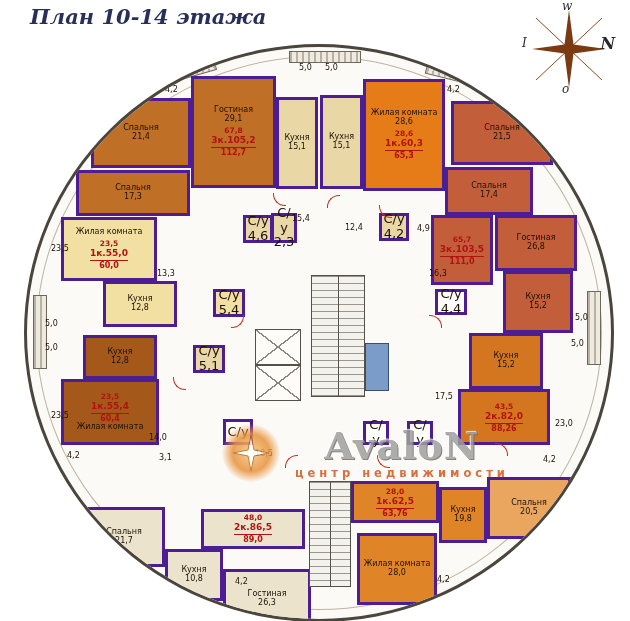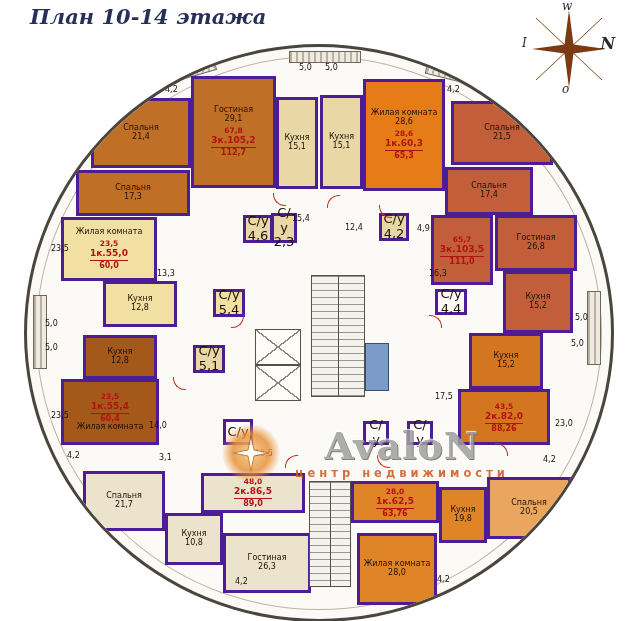--- a/index.html
+++ b/index.html
@@ -13,21 +13,21 @@
   #plan::after{content:"";position:absolute;inset:9px;border-radius:50%;
         border:1px solid #beb4a0;pointer-events:none;}
   .room{position:absolute;display:flex;flex-direction:column;align-items:center;justify-content:center;
         text-align:center;border:3px solid #4c1d95;color:#1d1206;line-height:1.12;font-size:8px;
         box-sizing:border-box;padding:1px;z-index:2;}
   .room .ra{font-size:8px;}
   .su{font-size:13px;margin-left:8px;}
   .bgA{background:var(--apt_3k_left);} .bgB{background:var(--apt_1k_top);}
   .bgC{background:var(--apt_3k_right);} .bgD{background:var(--apt_2k_right);}
   .bgDL{background:var(--apt_2k_right_light);} .bgE{background:var(--apt_1k_bottom);}
-  .bgF{background:var(--apt_2k_left);} .bgG{background:var(--apt_1k_left_upper);}
+  .bgF{background:var(--apt_2k_left);margin-top:36px;} .bgG{background:var(--apt_1k_left_upper);}
   .bgH{background:var(--apt_1k_left_lower);} .bgK{background:var(--kitchen_strip);}
   .bgW{background:#fdfcf8;}
   .aptlbl{display:flex;flex-direction:column;align-items:center;line-height:1.2;margin-top:2px;}
   .aptlbl .l1{color:var(--label_red);font-size:7.5px;font-weight:700;}
   .aptlbl .l2{color:var(--label_red);font-size:9px;font-weight:700;
               border-bottom:1px solid var(--label_red);padding-bottom:1px;}
   .aptlbl .l3{color:var(--label_red);font-size:8px;font-weight:700;}
   .num{position:absolute;font-size:8px;color:#1d1206;z-index:4;}
   .stairs{position:absolute;border:1px solid #55504a;z-index:2;
         background:repeating-linear-gradient(to bottom,#9a968e 0 1px,#f4f2ec 1px 7px);}
@@ -268,21 +268,21 @@
     <div class="door" style="left:146px;top:330px;"></div>
     <div class="door" style="left:402px;top:268px;transform:rotate(180deg);"></div>
     <div class="door" style="left:350px;top:408px;"></div>
     <div class="door" style="left:258px;top:408px;transform:rotate(90deg);"></div>
     <div class="door" style="left:468px;top:396px;transform:rotate(180deg);"></div>
 
     <span class="num" style="left:265px;top:167px;">15,4</span>
     <span class="num" style="left:318px;top:176px;">12,4</span>
     <span class="num" style="left:402px;top:222px;">16,3</span>
     <span class="num" style="left:130px;top:222px;">13,3</span>
-    <span class="num" style="left:122px;top:374px;">14,0</span>
+    <span class="num" style="left:122px;top:386px;">14,0</span>
     <span class="num" style="left:408px;top:345px;">17,5</span>
     <span class="num" style="left:228px;top:402px;">18,5</span>
     <span class="num" style="left:138px;top:38px;">4,2</span>
     <span class="num" style="left:272px;top:16px;">5,0</span>
     <span class="num" style="left:298px;top:16px;">5,0</span>
     <span class="num" style="left:420px;top:38px;">4,2</span>
     <span class="num" style="left:24px;top:197px;">23,5</span>
     <span class="num" style="left:18px;top:272px;">5,0</span>
     <span class="num" style="left:18px;top:296px;">5,0</span>
     <span class="num" style="left:24px;top:364px;">23,5</span>

